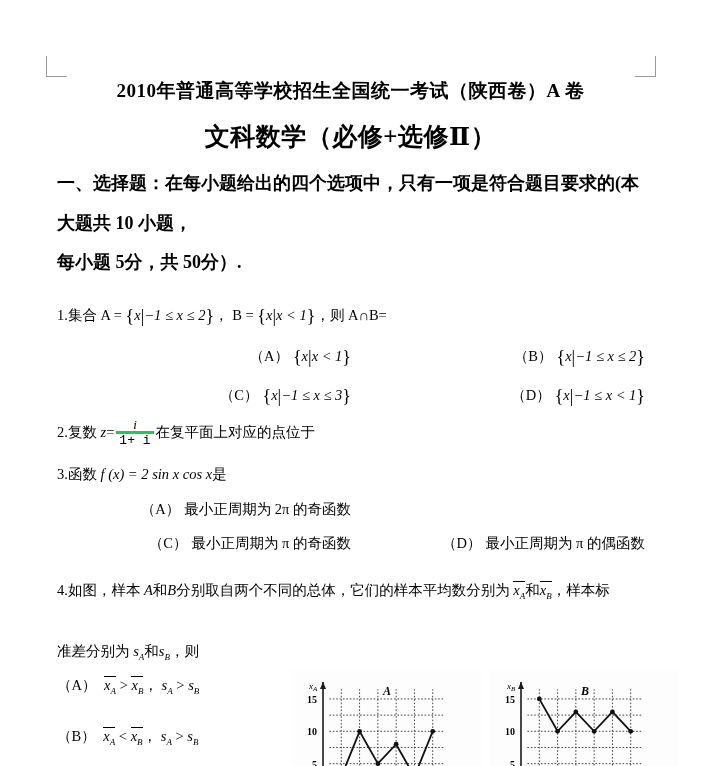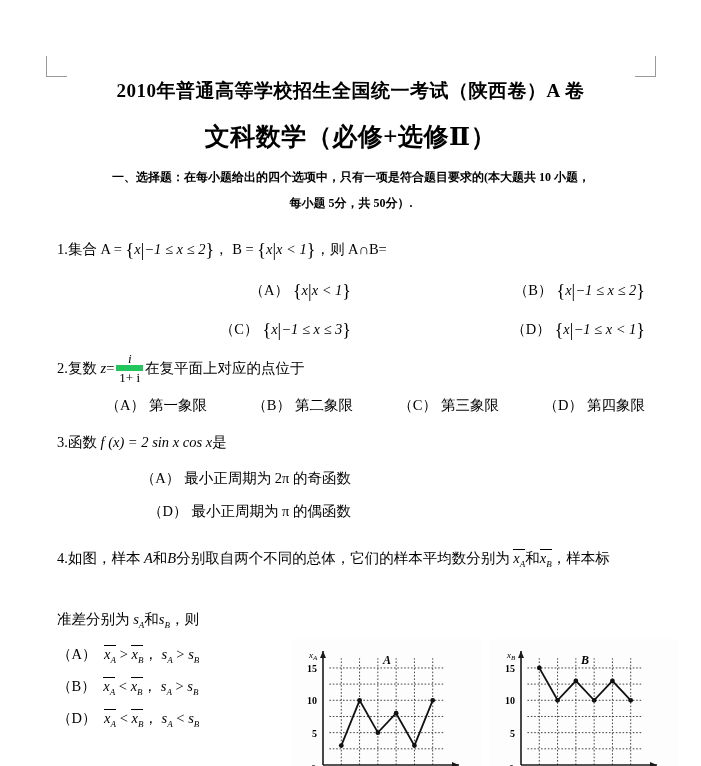--- a/index.html
+++ b/index.html
@@ -59,23 +59,22 @@
   .content {
     position: absolute;
     left: 57px;
     top: 160px;
     width: 588px;
     font-size: 14.5px;
     line-height: 1.1;
   }
   .section-head {
     font-weight: bold;
-    font-size: 12px;
+    font-size: 18px;
     line-height: 2.2;
-    text-align: center;
   }
   .question {
     margin-top: 16px;
     font-size: 14.5px;
   }
   .q-stem {
     line-height: 1.9;
     white-space: nowrap;
   }
   .q-stem-wrap {
@@ -115,39 +114,39 @@
   .frac {
     display: inline-block;
     vertical-align: middle;
     text-align: center;
     line-height: 1.05;
     margin: 0 2px;
     position: relative;
     top: -1px;
   }
   .frac .num { display: block; font-style: italic; font-size: 13px; padding: 0 3px;}
-  .frac .den { display: block; border-top: 6px solid #22c55e; font-size: 13px; padding: 0 3px;}
+  .frac .den { display: block; border-top: 3px solid #22c55e; font-size: 13px; padding: 0 3px; font-family: Liberation Mono, monospace;}
   .ovl {
     display: inline-block;
     border-top: 1.3px solid #000;
     padding-top: 0px;
     line-height: 1.15;
   }
   sub { font-size: 9px; font-style: italic; }
   
   .q4-area {
     position: relative;
     margin-top: 10px;
   }
   .q4-opts {
     width: 235px;
   }
   .q4-opt {
     line-height: 1.0;
-    margin-top: 12px;
+    margin-top: 30px;
     white-space: nowrap;
   }
   .q4-opt:first-child { margin-top: 4px; }
   .charts {
     position: absolute;
     left: 234px;
     top: -6px;
     width: 392px;
     height: 152px;
     display: flex;
@@ -219,37 +218,32 @@
           <span class="opt-tag">（D）</span><span class="mathset"><span class="brace">{</span><span class="mi">x</span><span class="brace">|</span><span class="mi">−1 ≤ x &lt; 1</span><span class="brace">}</span></span>
         </div>
       </div>
     </div>
 
     <div class="question" style="margin-top:8px">
       <div class="q-stem">
         <span>2.</span><span>复数</span>
         <span class="mi">z</span><span>=</span><span class="frac"><span class="num">i</span><span class="den">1+ i</span></span><span>在复平面上对应的点位于</span>
       </div>
-      <div class="opts-4col">
-        <div class="opt"><span class="opt-tag">（A）</span><span>第一象限</span></div>
-        <div class="opt"><span class="opt-tag">（B）</span><span>第二象限</span></div>
-        <div class="opt"><span class="opt-tag">（C）</span><span>第三象限</span></div>
-        <div class="opt"><span class="opt-tag">（D）</span><span>第四象限</span></div>
-      </div>
     </div>
 
     <div class="question" style="margin-top:12px">
       <div class="q-stem">
         <span>3.</span><span>函数</span>
         <span class="mi">f (x) = 2 sin x cos x</span><span>是</span>
       </div>
       <div class="opts-row opts-2col">
         <div class="opt"><span class="opt-tag">（A）</span><span>最小正周期为 2π 的奇函数</span></div>
       </div>
       <div class="opts-row opts-2col">
+        <div class="opt"><span class="opt-tag">（C）</span><span>最小正周期为 π 的奇函数</span></div>
         <div class="opt"><span class="opt-tag">（D）</span><span>最小正周期为 π 的偶函数</span></div>
       </div>
     </div>
 
     <div class="question" style="margin-top:20px">
       <div class="q-stem-wrap">
         <span>4.</span><span>如图，样本</span>
         <span class="mi">A</span><span>和</span><span class="mi">B</span><span>分别取自两个不同的总体，它们的样本平均数分别为</span>
         <span class="ovl"><span class="mi">x</span><sub>A</sub></span><span>和</span><span class="ovl"><span class="mi">x</span><sub>B</sub></span><span>，样本标</span><br>
         <span style="display:inline-block;height:12px"></span><br>

